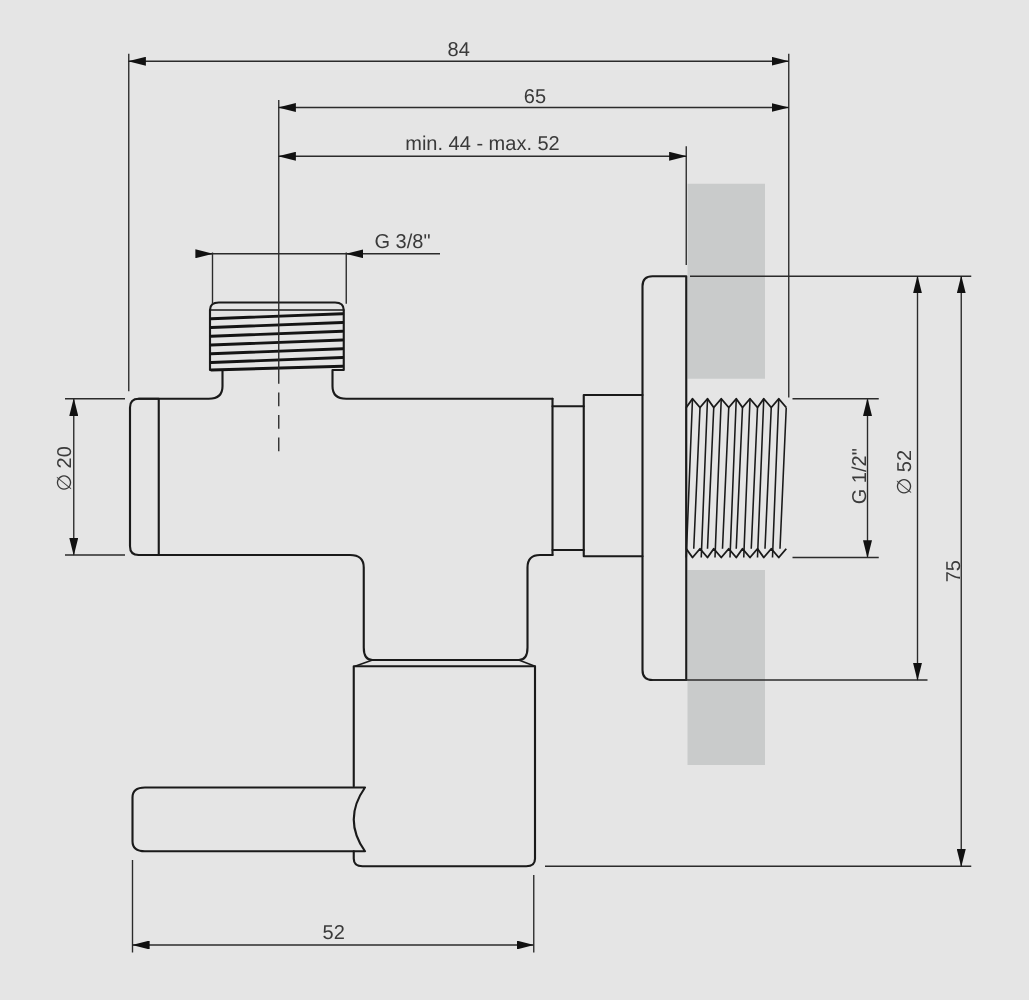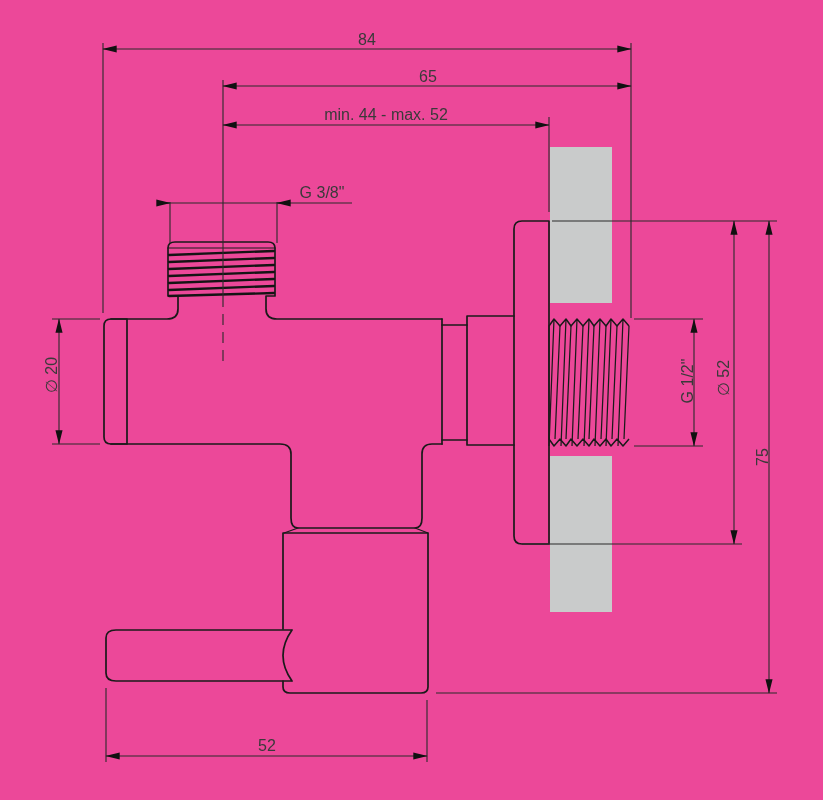--- a/index.html
+++ b/index.html
@@ -1,16 +1,16 @@
 <!DOCTYPE html>
 <html><head>
 <meta charset="utf-8">
 <style>
   html,body{margin:0;padding:0;background:#ffffff;}
-  .stage{position:relative;width:823px;height:800px;background:#ec4899;overflow:hidden;
+  .stage{position:relative;width:823px;height:800px;background:#e5e5e5;overflow:hidden;
          font-family:"Liberation Sans", sans-serif;}
   svg{display:block;}
   text{font-family:"Liberation Sans","DejaVu Sans",sans-serif;font-size:16px;fill:#3a3a3a;}
   .part{stroke:#1a1a1a;stroke-width:1.7;fill:none;stroke-linecap:round;stroke-linejoin:round;}
   .part-thin{stroke:#1a1a1a;stroke-width:1.2;fill:none;stroke-linecap:round;}
   .ridge{stroke:#141414;stroke-width:2.3;fill:none;stroke-linecap:round;}
   .flank{stroke:#1a1a1a;stroke-width:1.25;fill:none;}
   .zig{stroke:#1a1a1a;stroke-width:1.5;fill:none;stroke-linejoin:round;}
   .dim{stroke:#2b2b2b;stroke-width:1.1;fill:none;}
   .dashed{stroke:#2b2b2b;stroke-width:1.1;fill:none;stroke-dasharray:11 7;}

